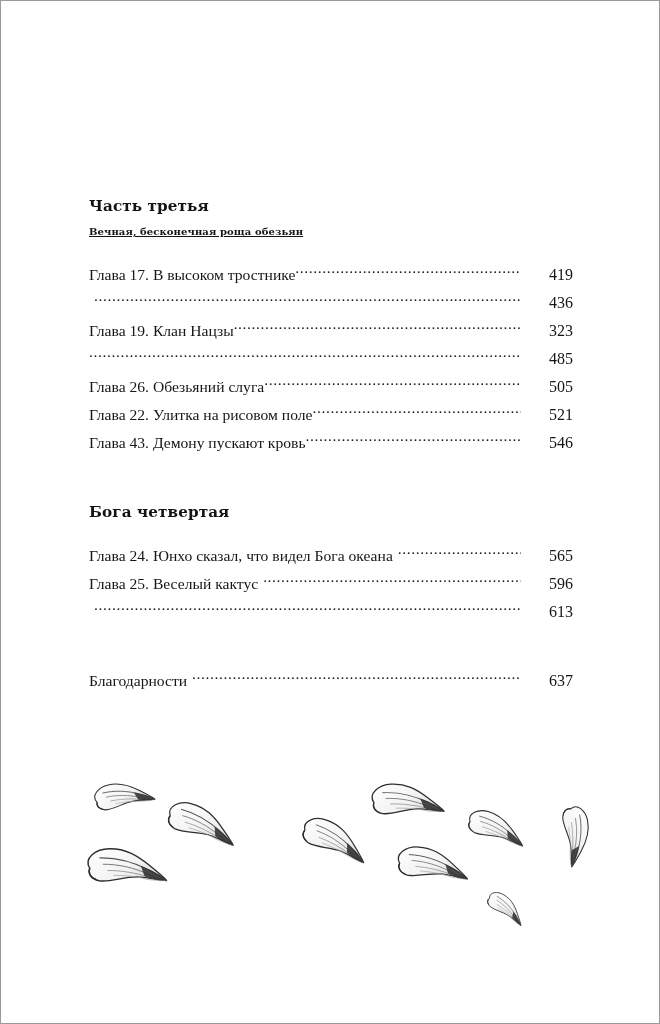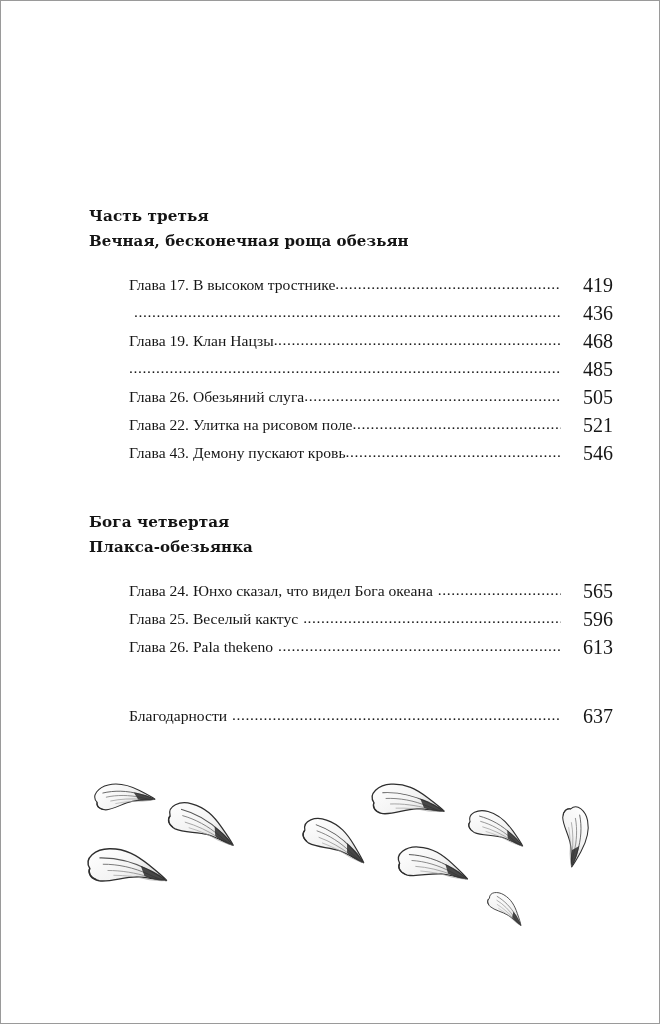--- a/index.html
+++ b/index.html
@@ -18,51 +18,50 @@
     position: relative;
     width: 660px;
     height: 1024px;
     background: #ffffff;
     box-sizing: border-box;
     border: 1px solid #9a9a9a;
   }
   .toc {
     position: absolute;
     left: 88px;
-    top: 203px;
+    top: 193px;
     width: 484px;
   }
 
   
   .part-block { margin: 0; }
   .part-label,
   .part-title {
     font-family: "DejaVu Serif", "Liberation Serif", serif;
     font-size: 15.2px;
     font-weight: 600;
     letter-spacing: 0.1px;
     color: #141414;
     line-height: 25px;
     white-space: nowrap;
   }
-  .part-title { font-size: 15px; }
+  .part-title { font-size: 10px; text-decoration: underline; }
 
   
   .entries { margin: 0; }
   .entry {
     display: flex;
-    align-items: flex-end;
+    align-items: center;
     width: 100%;
     height: 28px;
     font-size: 15.6px;
     line-height: 28px;
     color: #161616;
     white-space: nowrap;
     overflow: hidden;
-    margin-left: 40px;
   }
   .entry .etitle {
     flex: 0 0 auto;
   }
   .entry .leader {
     flex: 1 1 auto;
     overflow: hidden;
     margin: 0 0px;
     position: relative;
     height: 1em;
@@ -76,21 +75,21 @@
     position: absolute;
     left: 0;
     bottom: 0.04em;
     white-space: nowrap;
   }
   .entry .epage {
     flex: 0 0 auto;
     width: 44px;
     text-align: right;
     padding-left: 8px;
-    font-size: 20px;
+    font-size: 16px;
     color: #161616;
   }
   .entry.gap-before-dots .leader { margin-left: 5px; }
 
   .spacer-md { height: 17px; }
   .spacer-lg { height: 43px; }
   .spacer-xl { height: 41px; }
 
   
   #petals {
@@ -122,21 +121,21 @@
         <span class="leader"></span>
         <span class="epage">419</span>
       </div>
       <div class="entry gap-before-dots">
         <span class="leader"></span>
         <span class="epage">436</span>
       </div>
       <div class="entry">
         <span class="etitle">Глава 19. Клан Нацзы</span>
         <span class="leader"></span>
-        <span class="epage">468</span>
+        <span class="epage">323</span>
       </div>
       <div class="entry">
         <span class="leader"></span>
         <span class="epage">485</span>
       </div>
       <div class="entry">
         <span class="etitle">Глава 26. Обезьяний слуга</span>
         <span class="leader"></span>
         <span class="epage">505</span>
       </div>
@@ -149,38 +148,36 @@
         <span class="etitle">Глава 43. Демону пускают кровь</span>
         <span class="leader"></span>
         <span class="epage">546</span>
       </div>
     </div>
 
     <div class="spacer-lg"></div>
 
     <div class="part-block">
       <div class="part-label">Бога четвертая</div>
-      <div class="part-title">Плакса-обезьянка</div>
     </div>
 
     <div class="spacer-md"></div>
 
     <div class="entries">
       <div class="entry gap-before-dots">
         <span class="etitle">Глава 24. Юнхо сказал, что видел Бога океана</span>
         <span class="leader"></span>
         <span class="epage">565</span>
       </div>
       <div class="entry gap-before-dots">
         <span class="etitle">Глава 25. Веселый кактус</span>
         <span class="leader"></span>
         <span class="epage">596</span>
       </div>
       <div class="entry gap-before-dots">
-        <span class="etitle">Глава 26. Pala thekeno</span>
         <span class="leader"></span>
         <span class="epage">613</span>
       </div>
     </div>
 
     <div class="spacer-xl"></div>
 
     <div class="entries">
       <div class="entry gap-before-dots">
         <span class="etitle">Благодарности</span>

